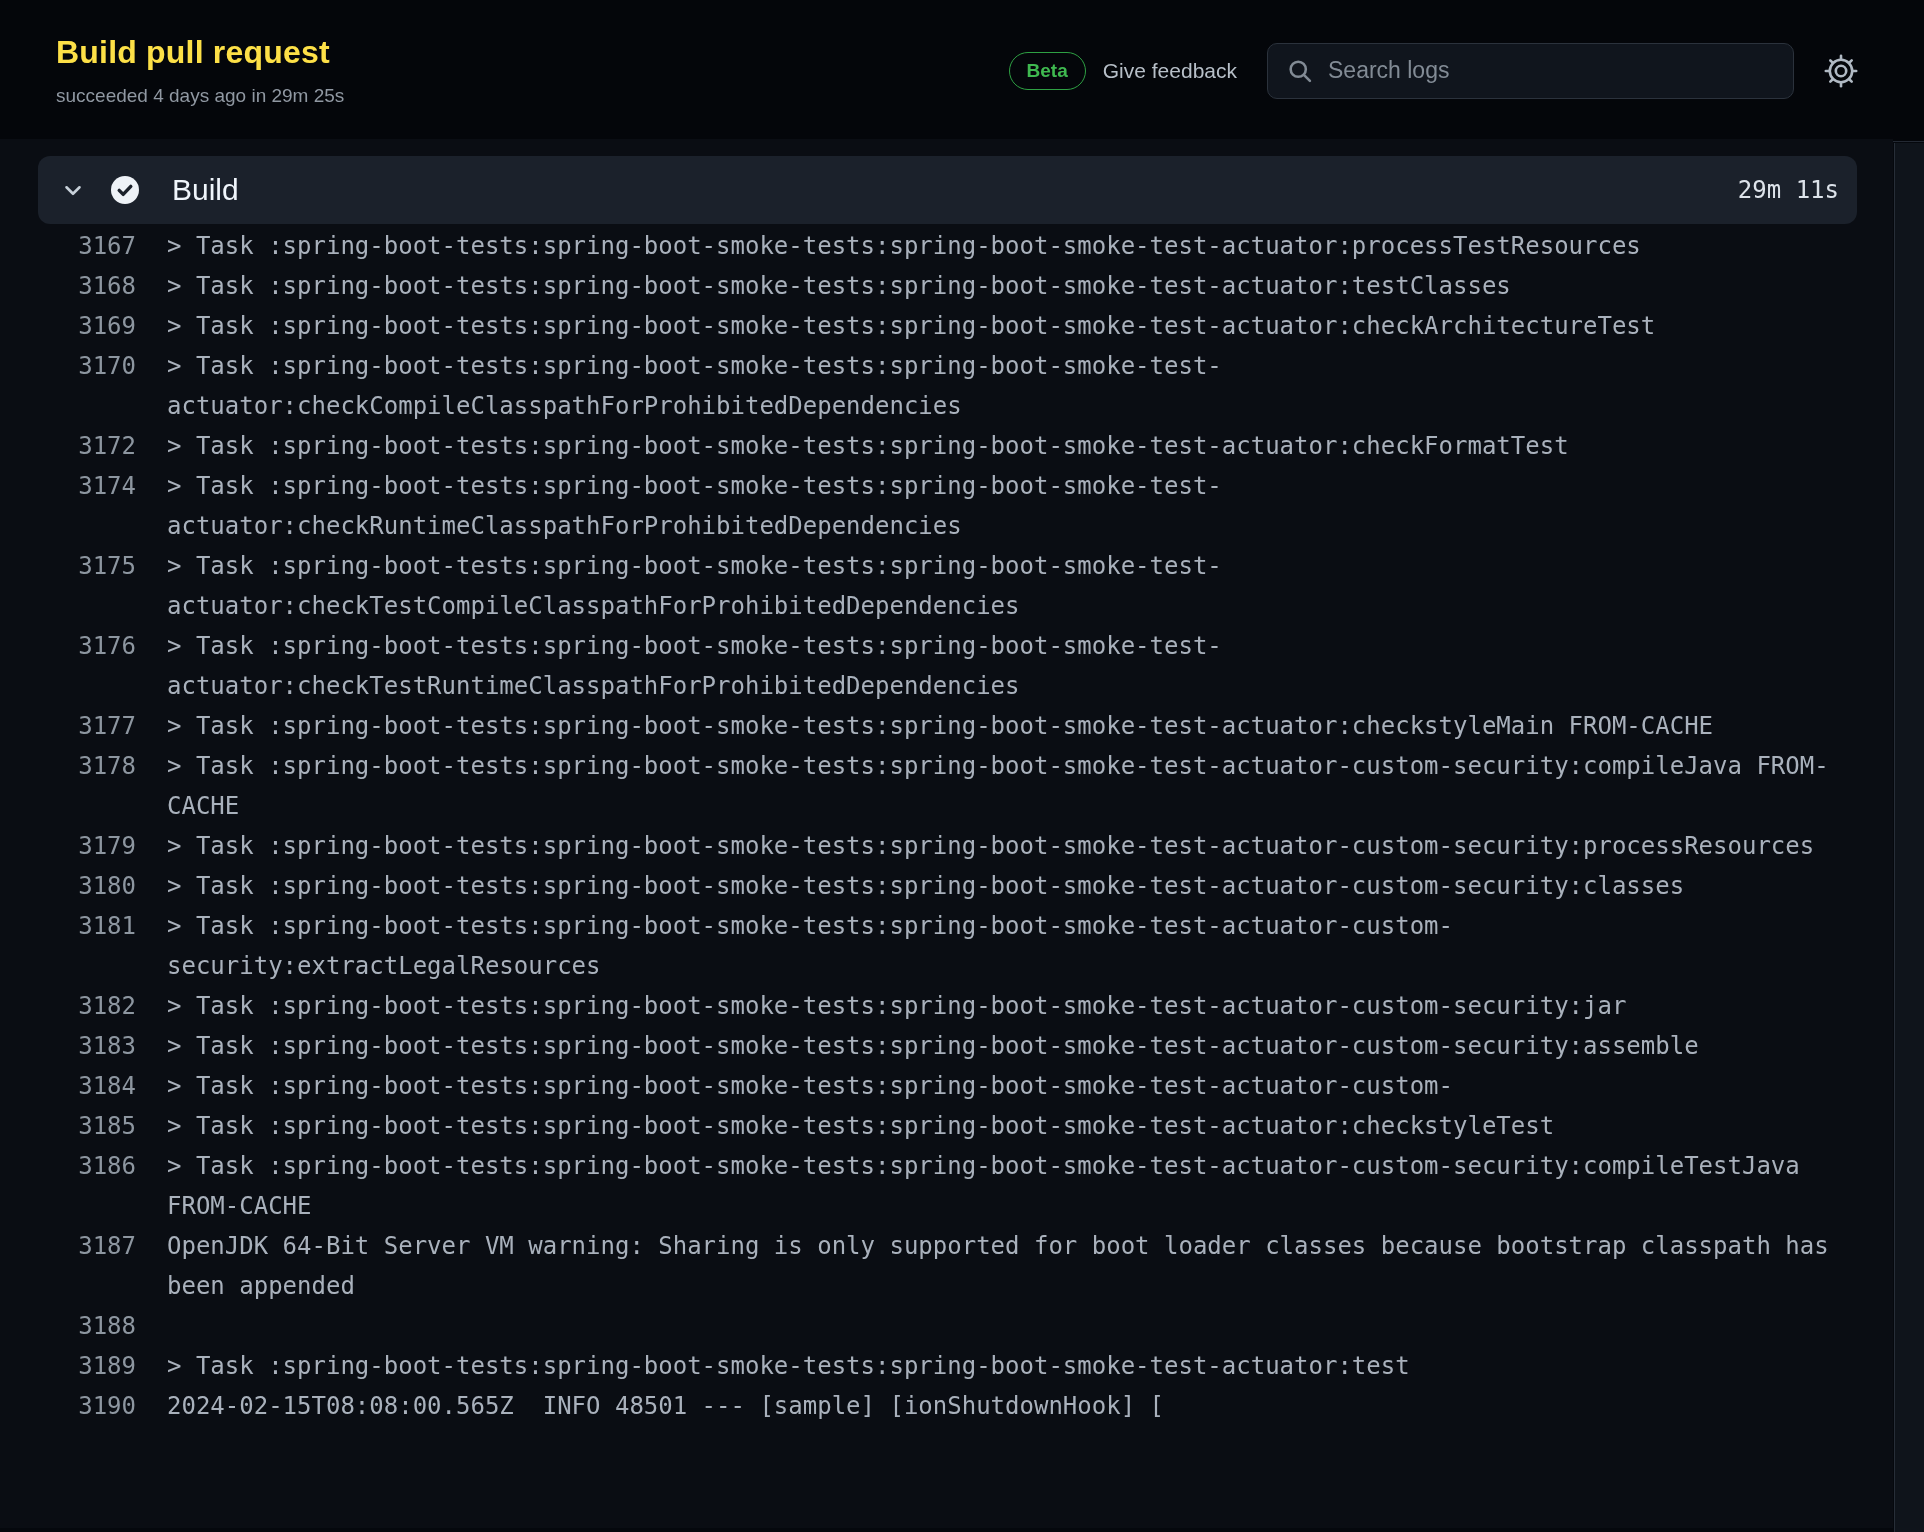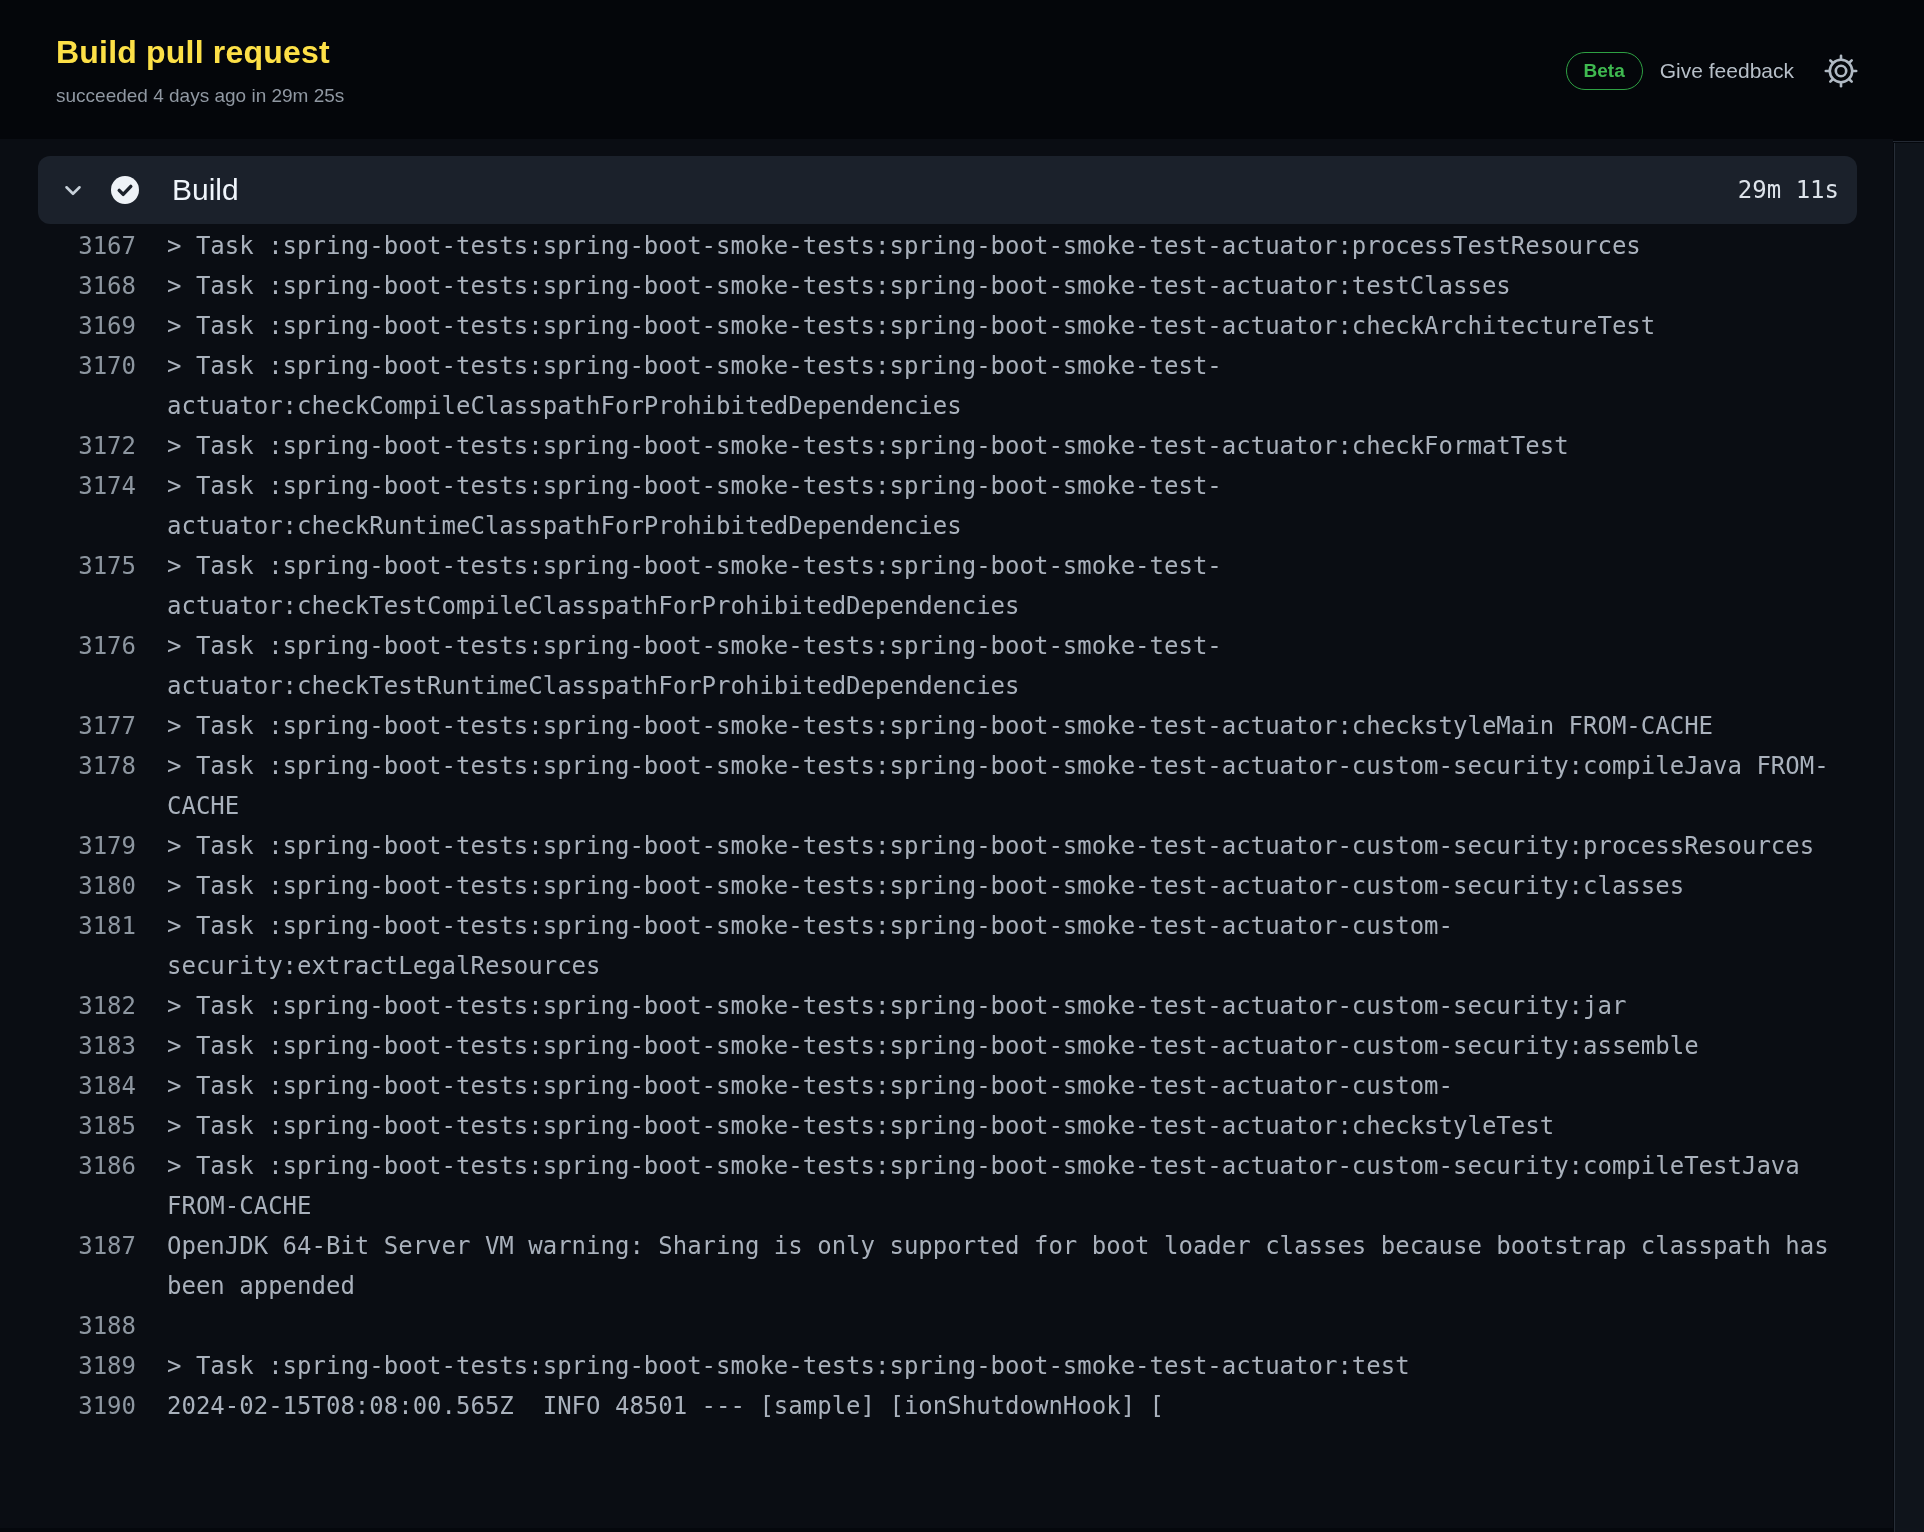--- a/index.html
+++ b/index.html
@@ -159,20 +159,27 @@
 <body>
 
 <header class="page-header">
   <div class="header-left">
     <div class="page-title">Build pull request</div>
     <div class="page-subtitle">succeeded 4 days ago in 29m 25s</div>
   </div>
   <div class="header-right">
     <span class="beta-badge">Beta</span>
     <a class="feedback-link">Give feedback</a>
+    <div class="search-box">
+      <svg width="28" height="28" viewBox="0 0 24 24" fill="none" stroke="#828b95" stroke-width="2.2" stroke-linecap="round">
+        <circle cx="10.5" cy="10.5" r="6.5"></circle>
+        <line x1="15.5" y1="15.5" x2="20.5" y2="20.5"></line>
+      </svg>
+      <input class="search-input" type="text" placeholder="Search logs" style="">
+    </div>
     <button class="gear-button">
       <svg width="34" height="34" viewBox="0 0 34 34" fill="none">
         <g stroke="#b0b9c3" stroke-width="2.6" stroke-linecap="round">
           <circle cx="17" cy="17" r="5.2"></circle>
           <circle cx="17" cy="17" r="11.2"></circle>
           <line x1="17" y1="1.8" x2="17" y2="5.6"></line>
           <line x1="17" y1="28.4" x2="17" y2="32.2"></line>
           <line x1="1.8" y1="17" x2="5.6" y2="17"></line>
           <line x1="28.4" y1="17" x2="32.2" y2="17"></line>
           <line x1="6.3" y1="6.3" x2="9" y2="9"></line>

